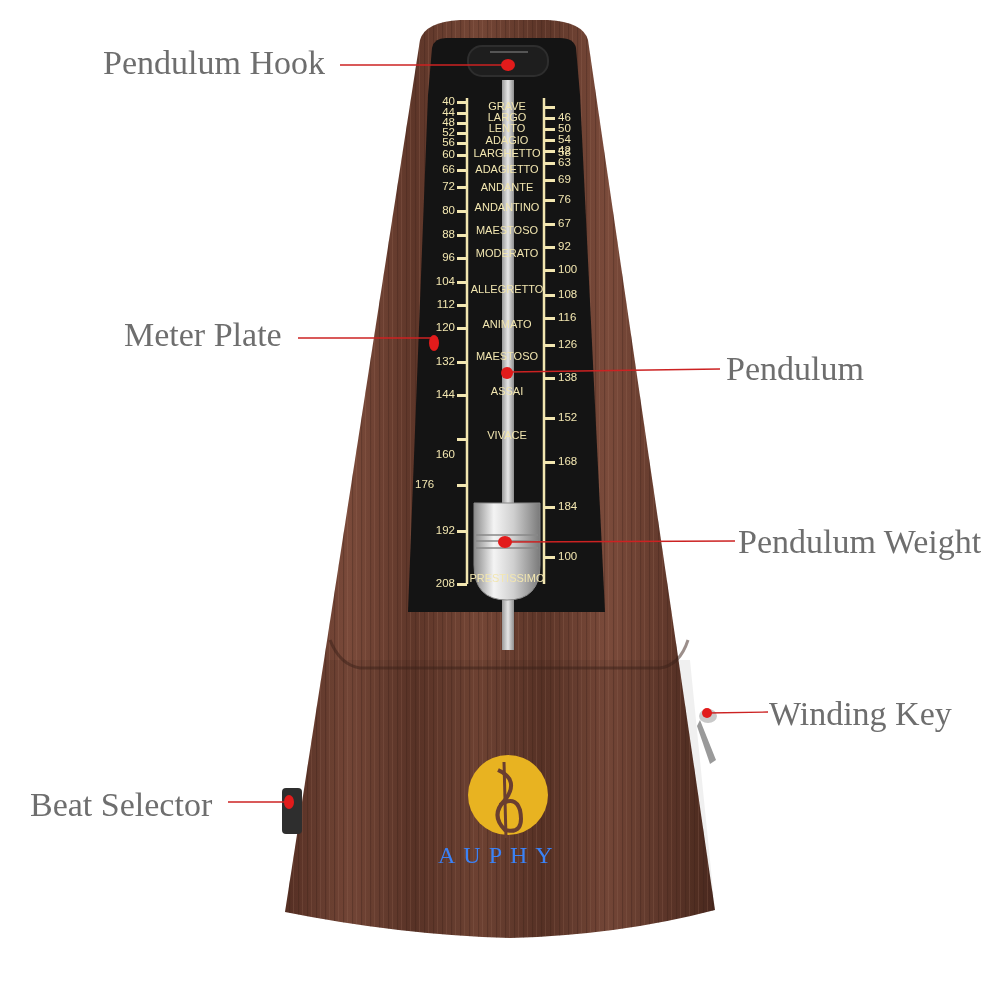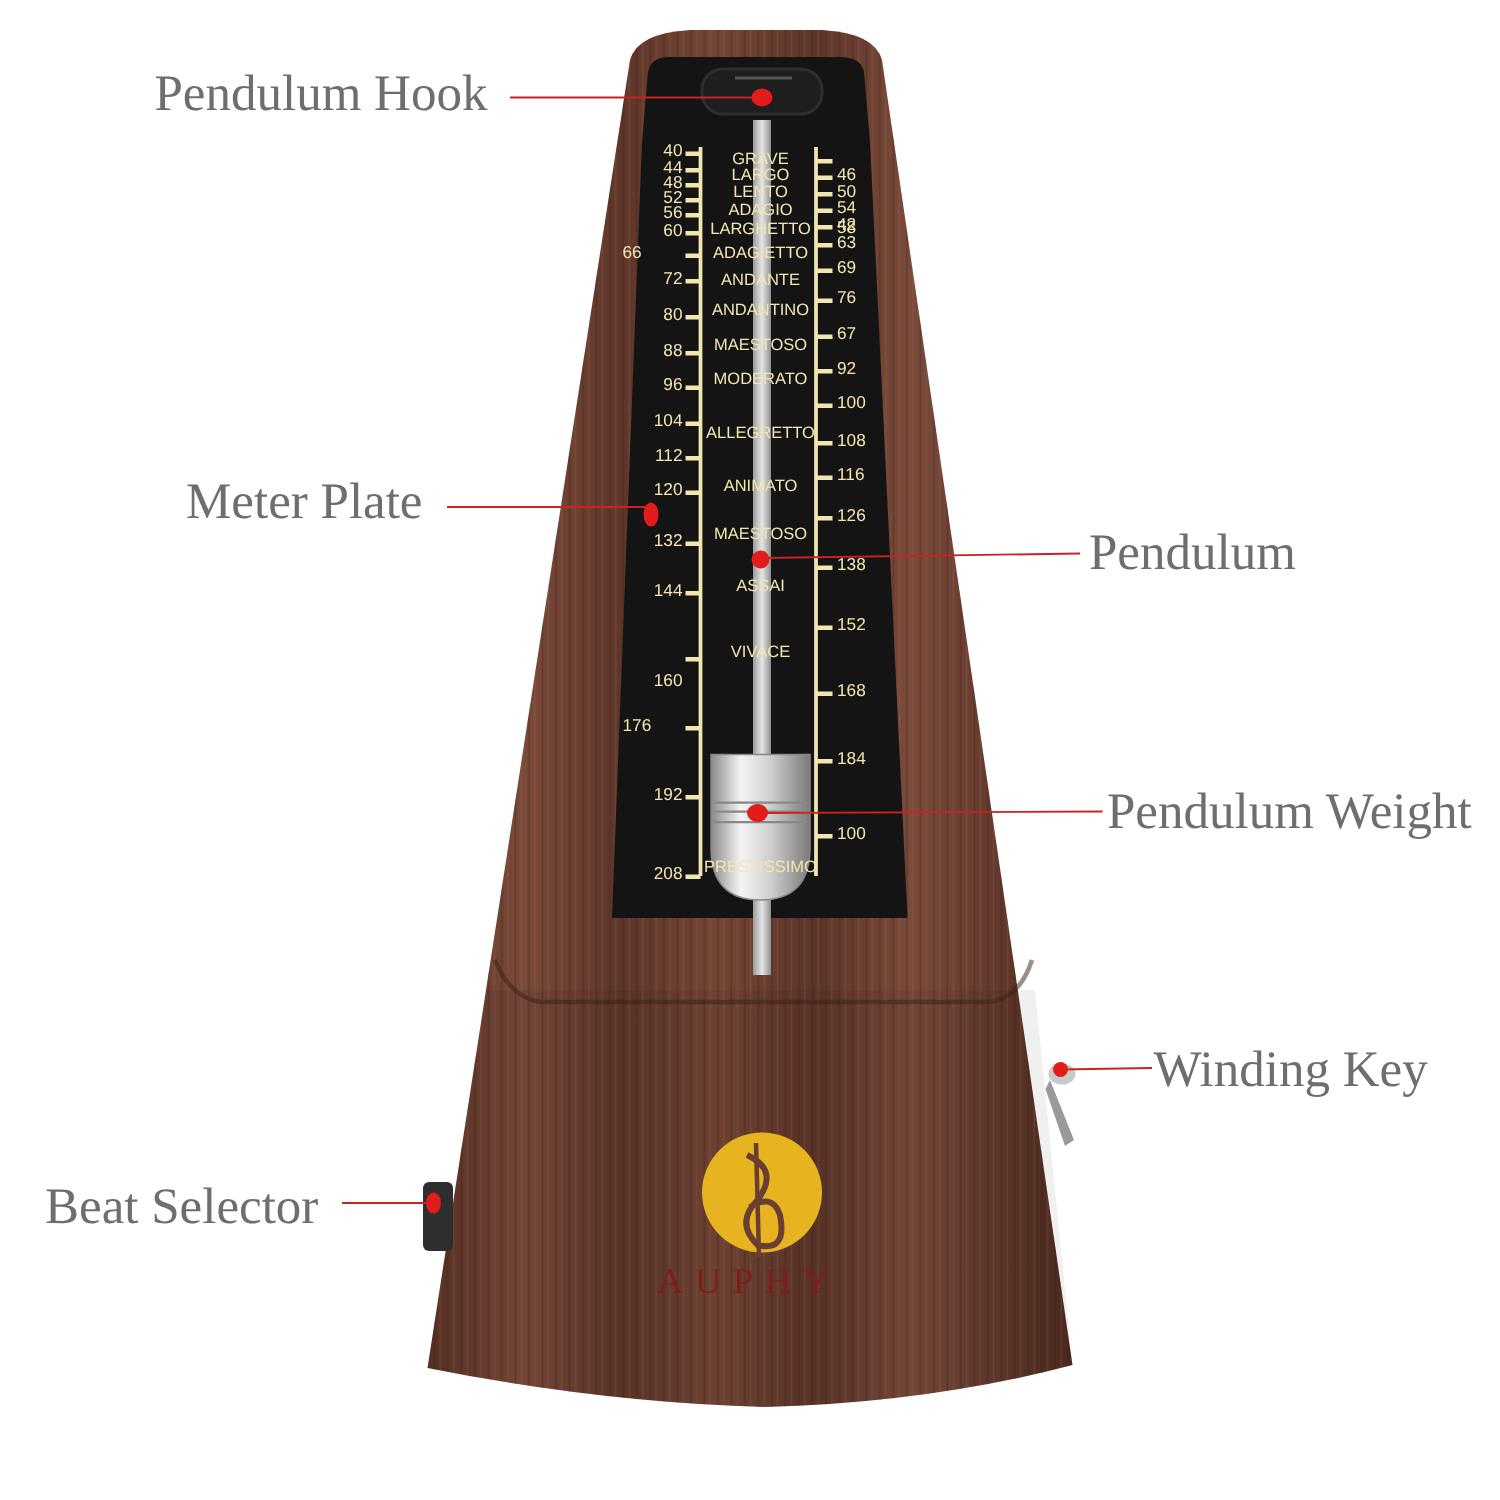--- a/index.html
+++ b/index.html
@@ -2,21 +2,21 @@
 <html><head>
 <meta charset="utf-8">
 <style>
   html, body { margin:0; padding:0; }
   body { width:1000px; height:1000px; background:#ffffff; position:relative; overflow:hidden; font-family:"Liberation Serif", serif; }
   .abs { position:absolute; }
   svg { position:absolute; left:0; top:0; }
   .label { position:absolute; color:#6e6e6e; font-family:"Liberation Serif", serif; font-size:34px; line-height:1; white-space:nowrap; }
   .tick-num { position:absolute; color:#f2e6b0; font-family:"Liberation Sans", sans-serif; font-size:11.5px; line-height:1; }
   .tempo { position:absolute; color:#f2e6b0; font-family:"Liberation Sans", sans-serif; font-size:11px; line-height:1; text-align:center; width:100px; }
-  .brand { position:absolute; color:#7f1d1d; font-family:"Liberation Serif", serif; font-size:24px; letter-spacing:8px; }
+  .brand { position:absolute; color:#3b82f6; font-family:"Liberation Serif", serif; font-size:24px; letter-spacing:8px; }
 </style>
 </head>
 <body>
 
 <svg width="1000" height="1000">
   <defs>
     <linearGradient id="wood" x1="0" x2="1" y1="0" y2="0">
       <stop offset="0" stop-color="#5a3226"></stop>
       <stop offset="0.15" stop-color="#7a4a3a"></stop>
       <stop offset="0.3" stop-color="#5e3629"></stop>
@@ -108,21 +108,21 @@
     <div class="tick-num" style="left: 415px; width: 40px; text-align: right; top: 107px;">44</div>
     <div class="abs" style="left: 457px; top: 112px; width: 10px; height: 2.5px; background: rgb(242, 230, 176);"></div>
     <div class="tick-num" style="left: 415px; width: 40px; text-align: right; top: 117px;">48</div>
     <div class="abs" style="left: 457px; top: 122px; width: 10px; height: 2.5px; background: rgb(242, 230, 176);"></div>
     <div class="tick-num" style="left: 415px; width: 40px; text-align: right; top: 127px;">52</div>
     <div class="abs" style="left: 457px; top: 132px; width: 10px; height: 2.5px; background: rgb(242, 230, 176);"></div>
     <div class="tick-num" style="left: 415px; width: 40px; text-align: right; top: 137px;">56</div>
     <div class="abs" style="left: 457px; top: 142px; width: 10px; height: 2.5px; background: rgb(242, 230, 176);"></div>
     <div class="tick-num" style="left: 415px; width: 40px; text-align: right; top: 149px;">60</div>
     <div class="abs" style="left: 457px; top: 154px; width: 10px; height: 2.5px; background: rgb(242, 230, 176);"></div>
-    <div class="tick-num" style="left: 415px; width: 40px; text-align: left; top: 164px;">66</div>
+    <div class="tick-num" style="left: 415px; width: 40px; text-align: right; top: 164px;">66</div>
     <div class="abs" style="left: 457px; top: 169px; width: 10px; height: 2.5px; background: rgb(242, 230, 176);"></div>
     <div class="tick-num" style="left: 415px; width: 40px; text-align: right; top: 181px;">72</div>
     <div class="abs" style="left: 457px; top: 186px; width: 10px; height: 2.5px; background: rgb(242, 230, 176);"></div>
     <div class="tick-num" style="left: 415px; width: 40px; text-align: right; top: 205px;">80</div>
     <div class="abs" style="left: 457px; top: 210px; width: 10px; height: 2.5px; background: rgb(242, 230, 176);"></div>
     <div class="tick-num" style="left: 415px; width: 40px; text-align: right; top: 229px;">88</div>
     <div class="abs" style="left: 457px; top: 234px; width: 10px; height: 2.5px; background: rgb(242, 230, 176);"></div>
     <div class="tick-num" style="left: 415px; width: 40px; text-align: right; top: 252px;">96</div>
     <div class="abs" style="left: 457px; top: 257px; width: 10px; height: 2.5px; background: rgb(242, 230, 176);"></div>
     <div class="tick-num" style="left: 415px; width: 40px; text-align: right; top: 276px;">104</div>

